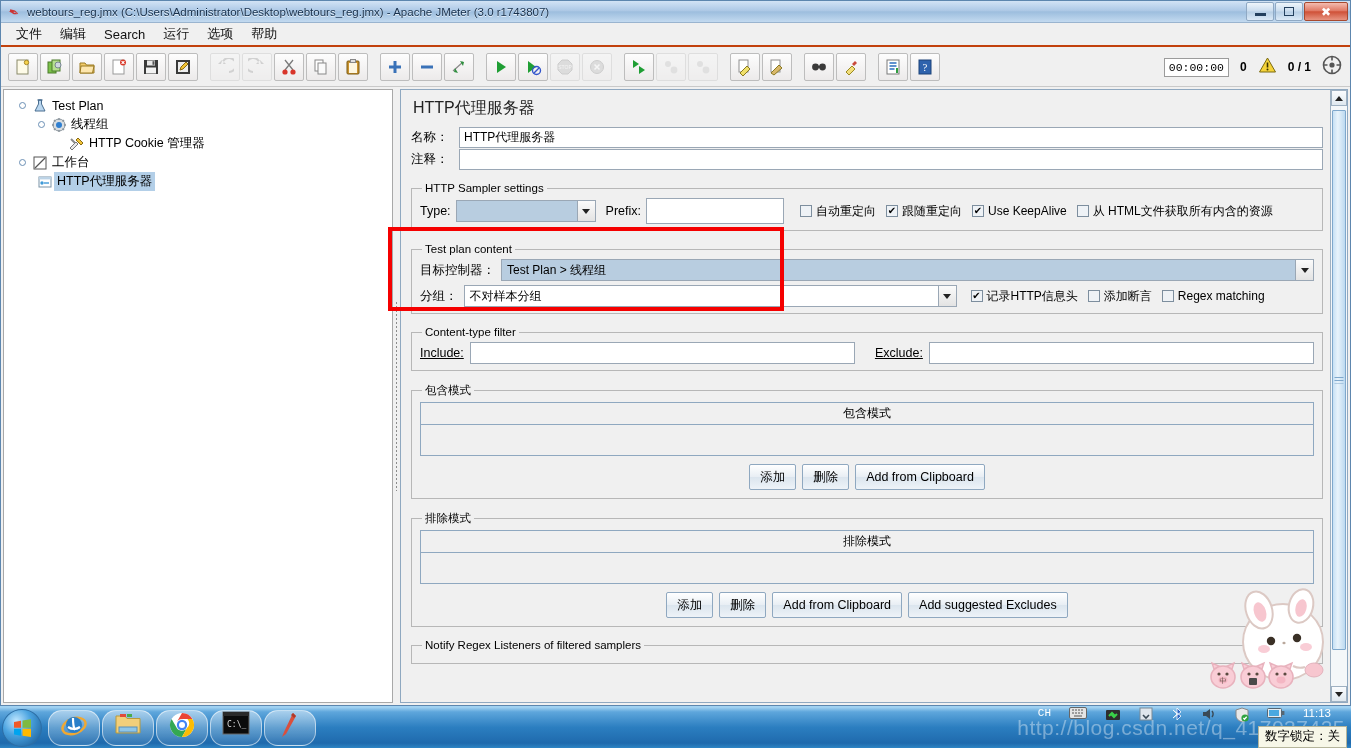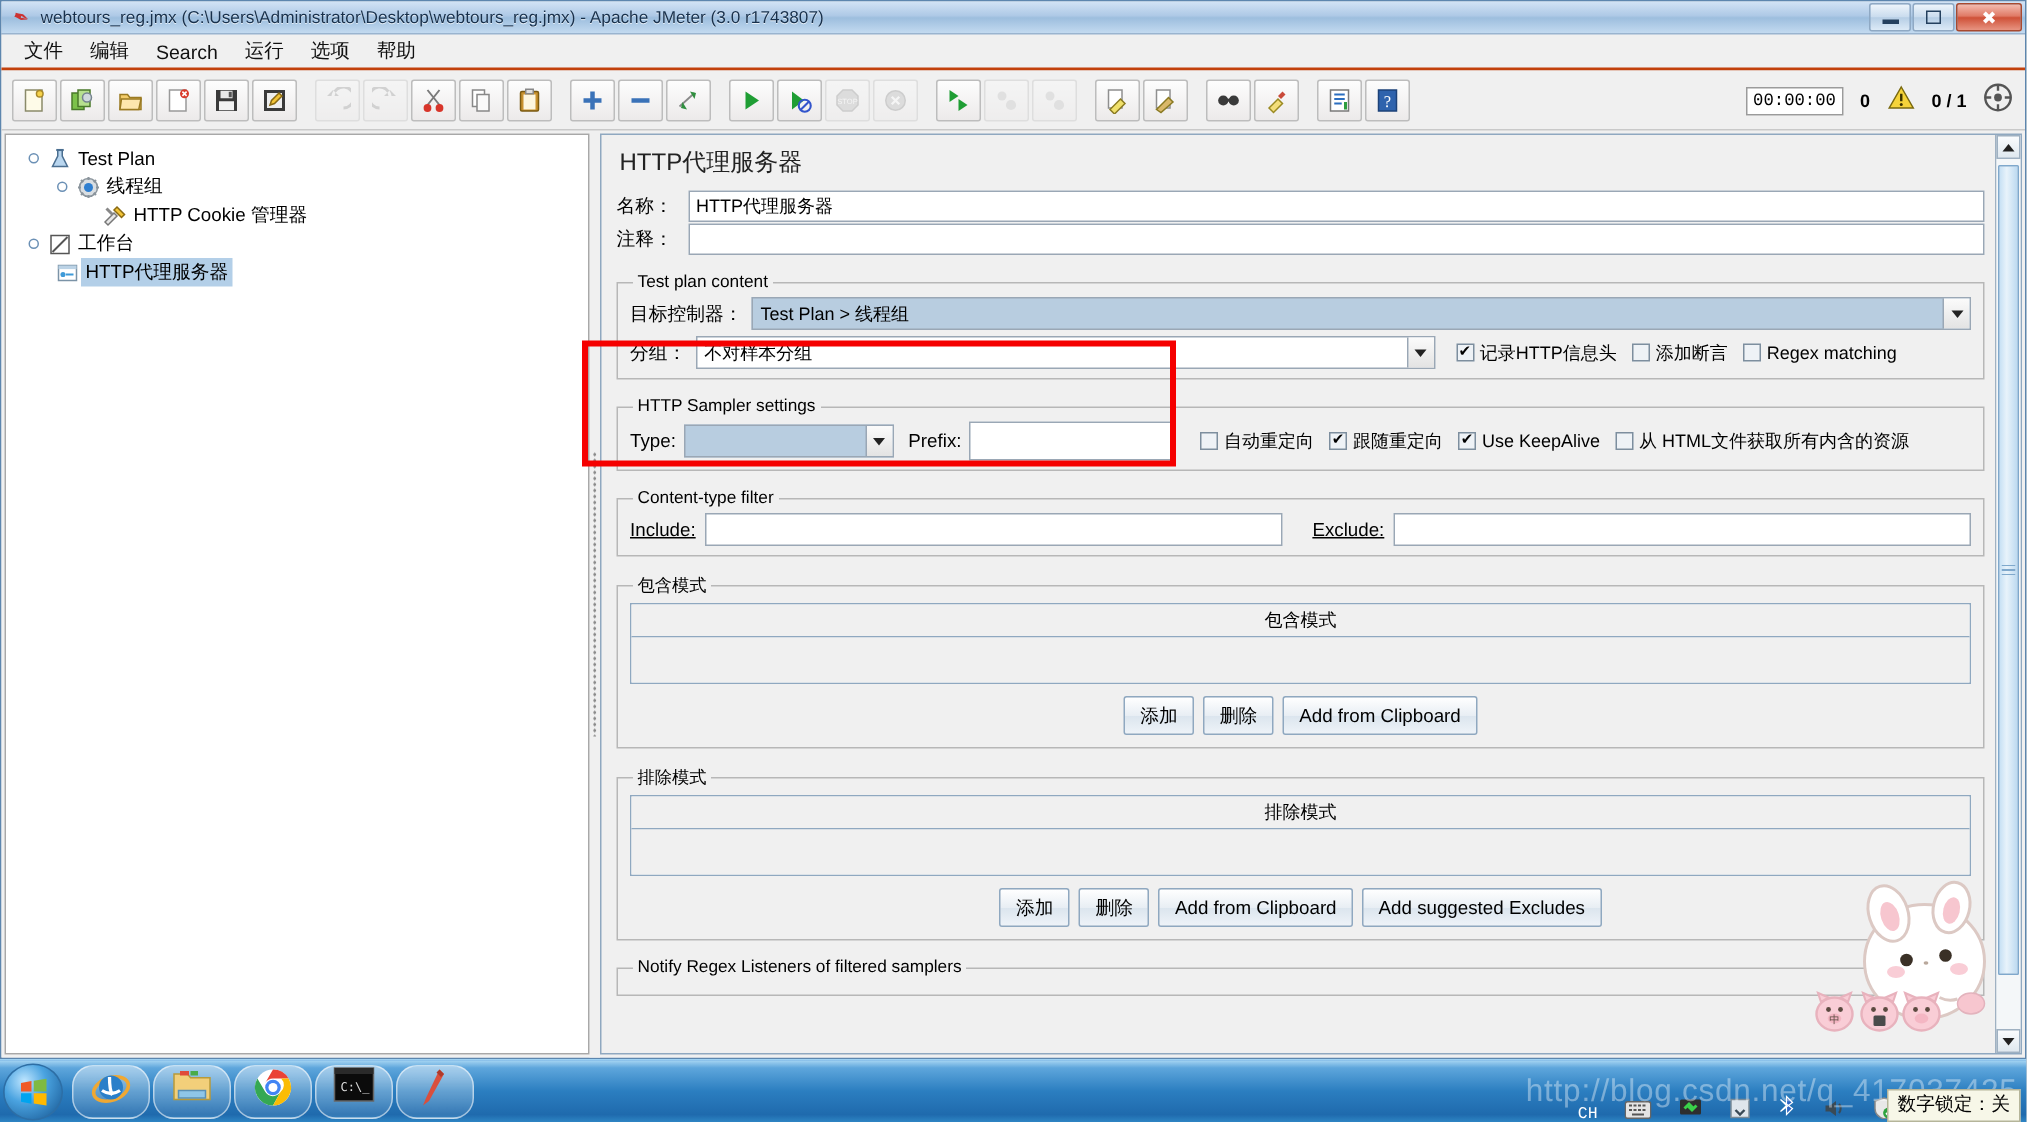--- a/index.html
+++ b/index.html
@@ -269,22 +269,22 @@
     display: flex; align-items: center; justify-content: center;
   }
   .tb-apps { display: flex; align-items: center; gap: 2px; margin-left: 6px; }
   .tb-app {
     width: 52px; height: 36px;
     border: 1px solid rgba(255,255,255,.55); border-radius: 14px;
     background: linear-gradient(180deg,rgba(255,255,255,.45),rgba(255,255,255,.08));
     display: flex; align-items: flex-start; justify-content: center;
   }
   .tray {
-    position: absolute; right: 0; top: 0; height: 42px;
-    display: flex; align-items: flex-end; gap: 18px; padding-right: 6px;
+    position: absolute; right: 14px; top: 0; height: 42px;
+    display: flex; align-items: flex-start; gap: 18px; padding-right: 6px;
     color: #fff; font-size: 11px;
   }
   .tray .cha { font-family:"Liberation Mono","DejaVu Sans Mono",monospace; font-size: 11px; }
   .clock { display: flex; flex-direction: column; align-items: center; line-height: 1.1; font-size: 11.5px; }
   .watermark {
     position: absolute; right: 6px; bottom: 8px;
     font-size: 21px; color: rgba(255,255,255,.38);
     font-family: "Liberation Sans", sans-serif; white-space: nowrap;
     pointer-events: none; letter-spacing: .5px;
   }
@@ -621,20 +621,51 @@
           <div class="row" style="margin-bottom:1px;">
             <div class="lbl" style="width:48px;">名称：</div>
             <div class="txtfield" style="flex:1 1 auto;">HTTP代理服务器</div>
           </div>
 
           <div class="row">
             <div class="lbl" style="width:48px;">注释：</div>
             <div class="txtfield" style="flex:1 1 auto;"></div>
           </div>
 
+
+          <fieldset class="grp" style="margin-top:12px;padding-bottom:6px;">
+            <legend>HTTP Sampler settings</legend>
+            <div class="row" style="margin-bottom:0;">
+              <div class="lbl" style="margin-right:5px;">Type:</div>
+              <div class="combo" style="width:140px;">
+                <span></span>
+                <span class="arrow"></span>
+              </div>
+              <div class="lbl" style="margin:0 5px 0 10px;">Prefix:</div>
+              <div class="txtfield" style="width:138px;height:26px;"></div>
+              <div style="display:flex;align-items:center;margin-left:16px;">
+                <label class="cb">
+                  <span class="cbbox"></span>
+                  <span class="t">自动重定向</span>
+                </label>
+                <label class="cb">
+                  <span class="cbbox on"></span>
+                  <span class="t">跟随重定向</span>
+                </label>
+                <label class="cb">
+                  <span class="cbbox on"></span>
+                  <span class="t">Use KeepAlive</span>
+                </label>
+                <label class="cb" style="margin-right:0;">
+                  <span class="cbbox"></span>
+                  <span class="t">从 HTML文件获取所有内含的资源</span>
+                </label>
+              </div>
+            </div>
+          </fieldset>
 
           <fieldset class="grp" style="margin-top:12px;padding-bottom:6px;">
             <legend>Test plan content</legend>
             <div class="row" style="margin-bottom:4px;">
               <div class="lbl" style="margin-right:6px;">目标控制器：</div>
               <div class="combo" style="flex:1 1 auto;">
                 <span>Test Plan &gt; 线程组</span>
                 <span class="arrow"></span>
               </div>
             </div>
@@ -649,51 +680,20 @@
                   <span class="cbbox on"></span>
                   <span class="t">记录HTTP信息头</span>
                 </label>
                 <label class="cb">
                   <span class="cbbox"></span>
                   <span class="t">添加断言</span>
                 </label>
                 <label class="cb" style="margin-right:0;">
                   <span class="cbbox"></span>
                   <span class="t">Regex matching</span>
-                </label>
-              </div>
-            </div>
-          </fieldset>
-
-          <fieldset class="grp" style="margin-top:12px;padding-bottom:6px;">
-            <legend>HTTP Sampler settings</legend>
-            <div class="row" style="margin-bottom:0;">
-              <div class="lbl" style="margin-right:5px;">Type:</div>
-              <div class="combo" style="width:140px;">
-                <span></span>
-                <span class="arrow"></span>
-              </div>
-              <div class="lbl" style="margin:0 5px 0 10px;">Prefix:</div>
-              <div class="txtfield" style="width:138px;height:26px;"></div>
-              <div style="display:flex;align-items:center;margin-left:16px;">
-                <label class="cb">
-                  <span class="cbbox"></span>
-                  <span class="t">自动重定向</span>
-                </label>
-                <label class="cb">
-                  <span class="cbbox on"></span>
-                  <span class="t">跟随重定向</span>
-                </label>
-                <label class="cb">
-                  <span class="cbbox on"></span>
-                  <span class="t">Use KeepAlive</span>
-                </label>
-                <label class="cb" style="margin-right:0;">
-                  <span class="cbbox"></span>
-                  <span class="t">从 HTML文件获取所有内含的资源</span>
                 </label>
               </div>
             </div>
           </fieldset>
 
           <fieldset class="grp" style="margin-top:12px;padding-bottom:6px;">
             <legend>Content-type filter</legend>
             <div class="row" style="margin-bottom:0;text-decoration:underline;">
               <div class="lbl" style="margin-right:6px;">Include:</div>
               <div class="txtfield" style="flex:1 1 auto;height:22px;"></div>

